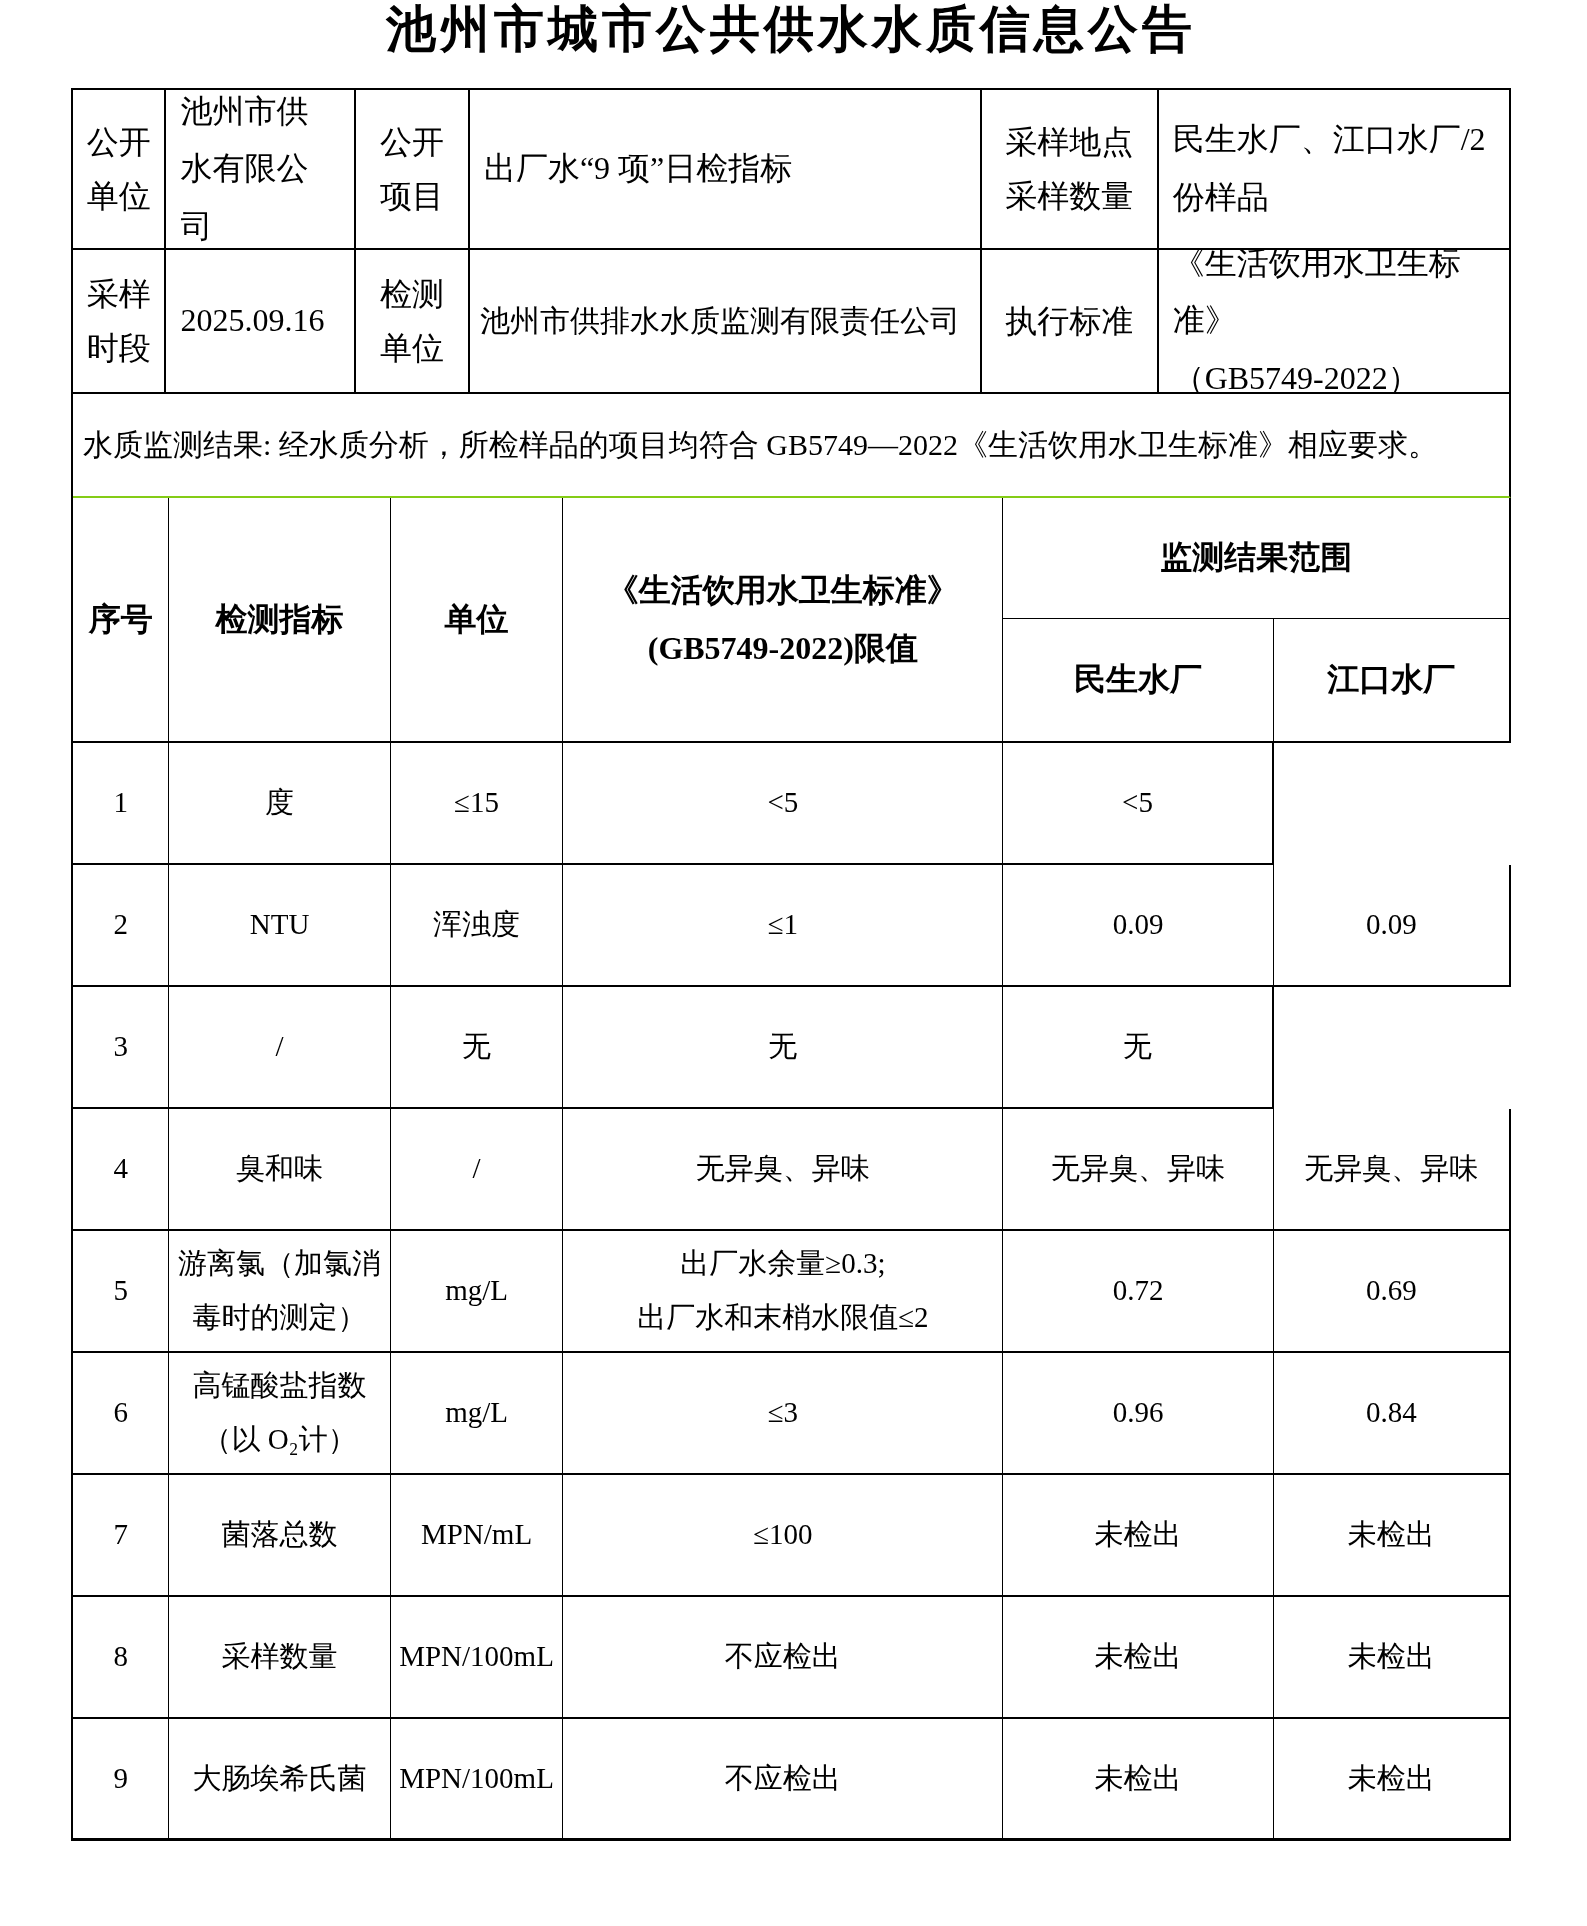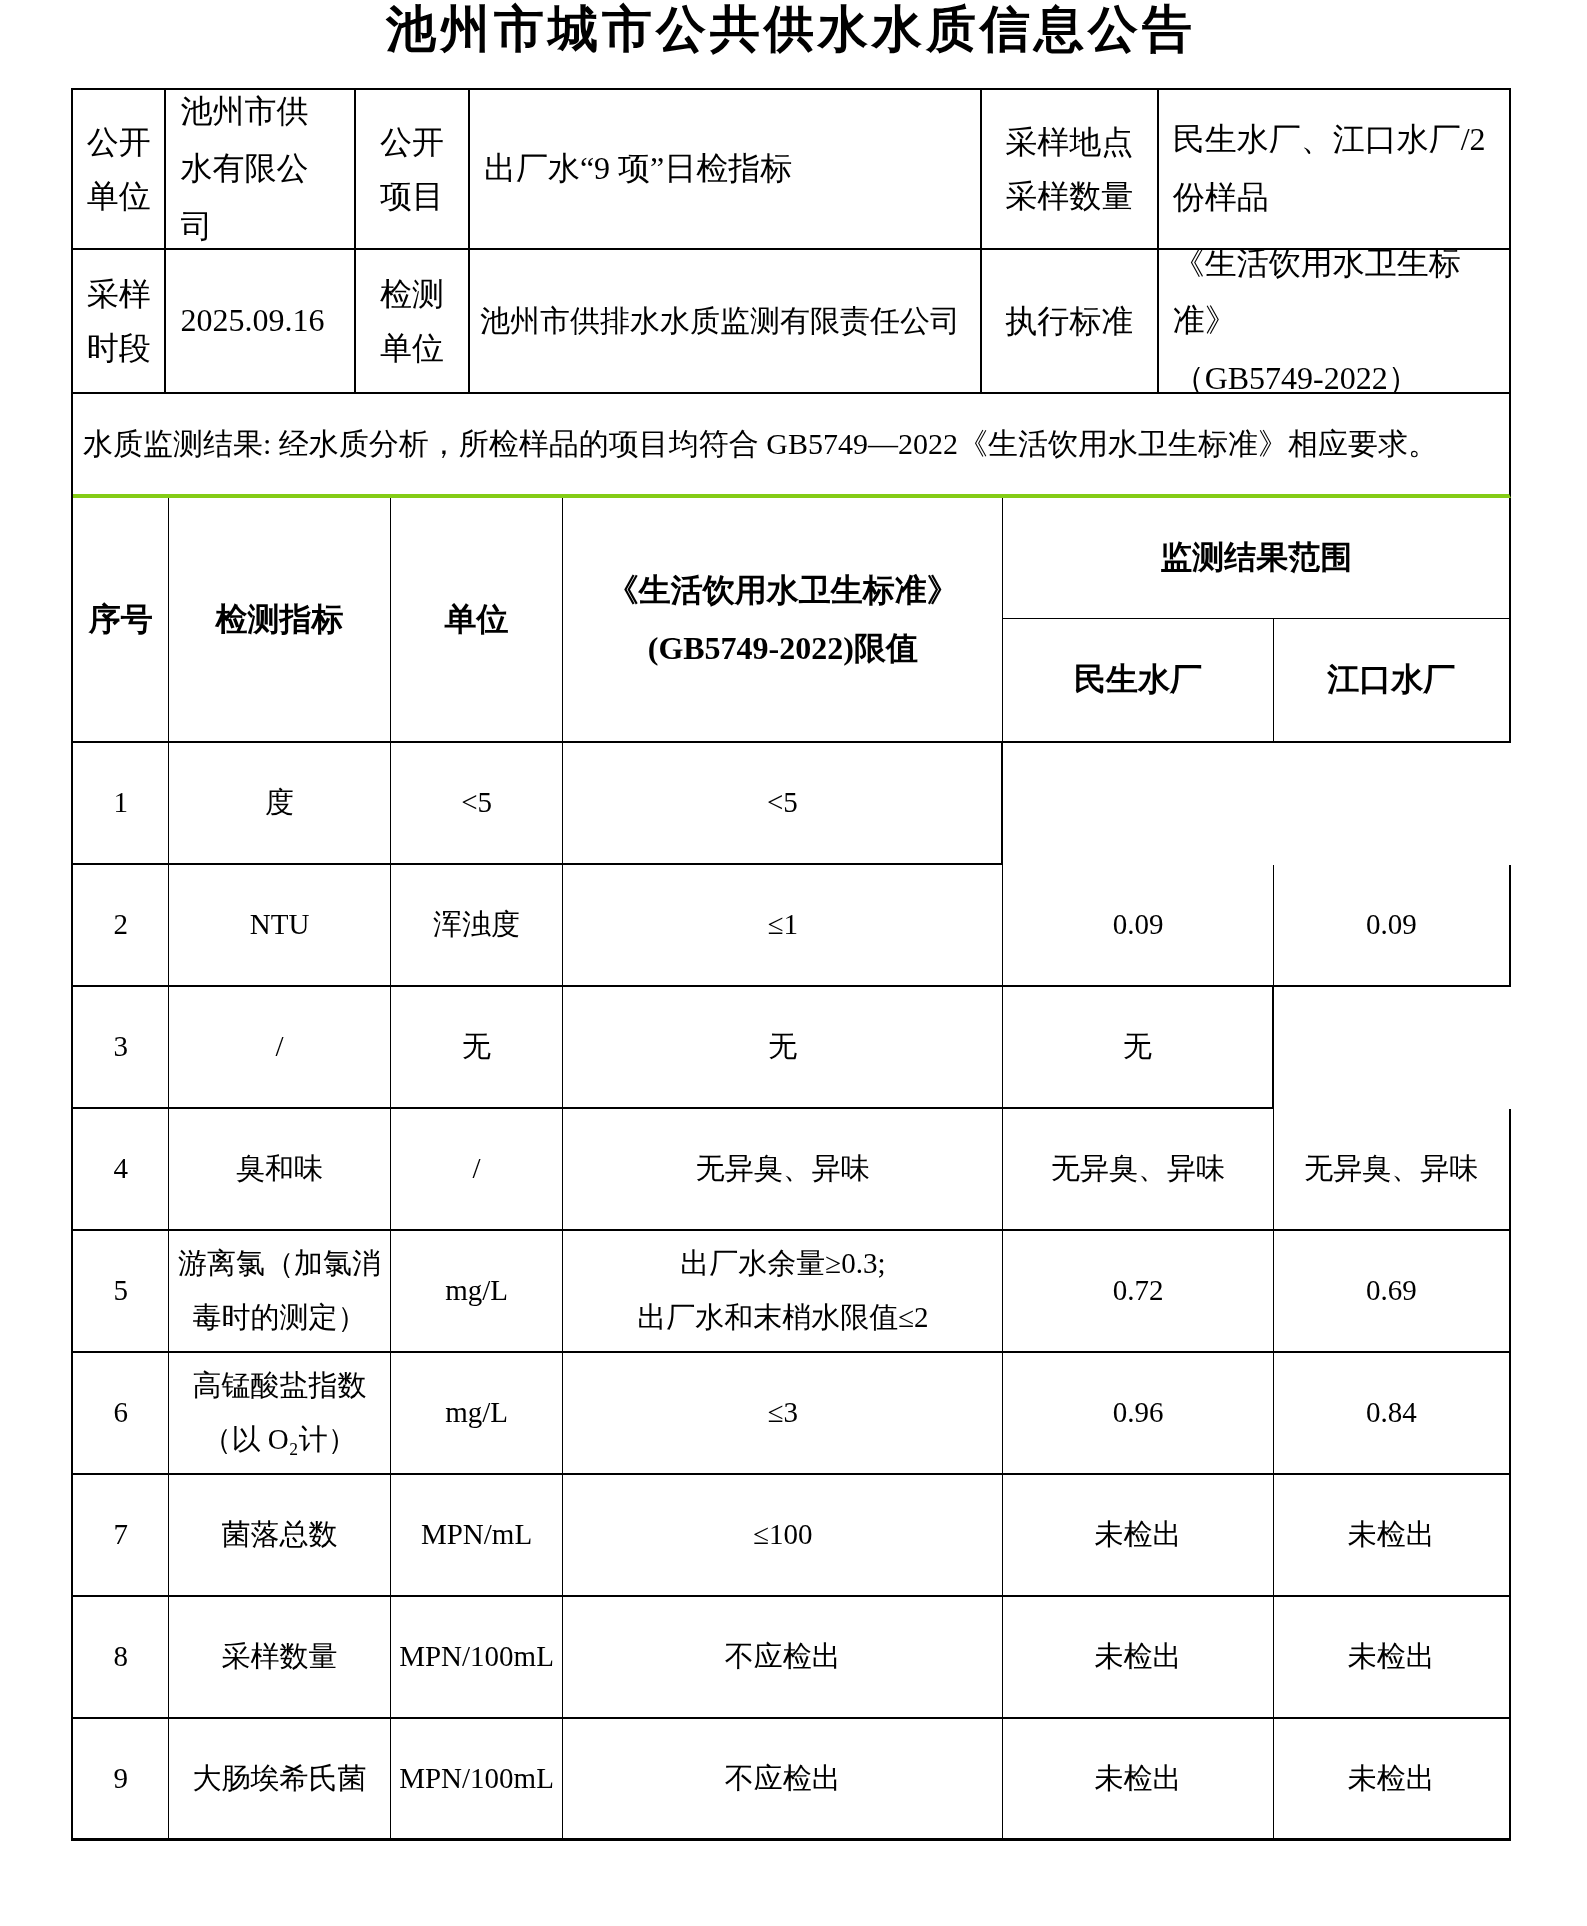--- a/index.html
+++ b/index.html
@@ -30,21 +30,21 @@
     white-space:pre-line;
     overflow:hidden;
   }
   .r1 .cell{height:160px;}
   .r2 .cell{height:144px;}
   .label{justify-content:center;text-align:center;font-weight:normal;font-size:32px;line-height:1.7;padding:0 8px;}
   .value{justify-content:flex-start;text-align:left;font-size:32px;line-height:1.8;padding:0 14px;}
   .value.tight{font-size:30px;padding:0 10px;}
   .summary{
     height:104px;box-sizing:border-box;
-    border-right:2px solid #000;border-bottom:4px solid #84cc16;
+    border-right:2px solid #000;border-bottom:2px solid #84cc16;
     display:flex;align-items:center;
     font-size:30px;padding:0 10px;
     white-space:pre-line;
   }
   
   .mainhead{grid-template-rows:121px 124px;}
   .mainhead .cell{border-right:1px solid #000;font-weight:bold;font-size:32px;justify-content:center;text-align:center;line-height:1.8;}
   .mainhead .span2{grid-row:1/3;}
   .mainhead .h-no{grid-column:1;}
   .mainhead .h-ind{grid-column:2;}
@@ -107,20 +107,21 @@
         <div class="cell span2 h-limit">《生活饮用水卫生标准》
 (GB5749-2022)限值</div>
         <div class="cell h-range">监测结果范围</div>
         <div class="cell h-p1">民生水厂</div>
         <div class="cell h-p2">江口水厂</div>
       </div>
 
       <div class="grid6m drow">
         <div class="cell">1</div>
         <div class="cell">度</div>
+        <div class="cell">≤15</div>
         <div class="cell">&lt;5</div>
         <div class="cell">&lt;5</div>
       </div>
 
       <div class="grid6m drow">
         <div class="cell">2</div>
         <div class="cell">NTU</div>
         <div class="cell">浑浊度</div>
         <div class="cell">≤1</div>
         <div class="cell">0.09</div>

